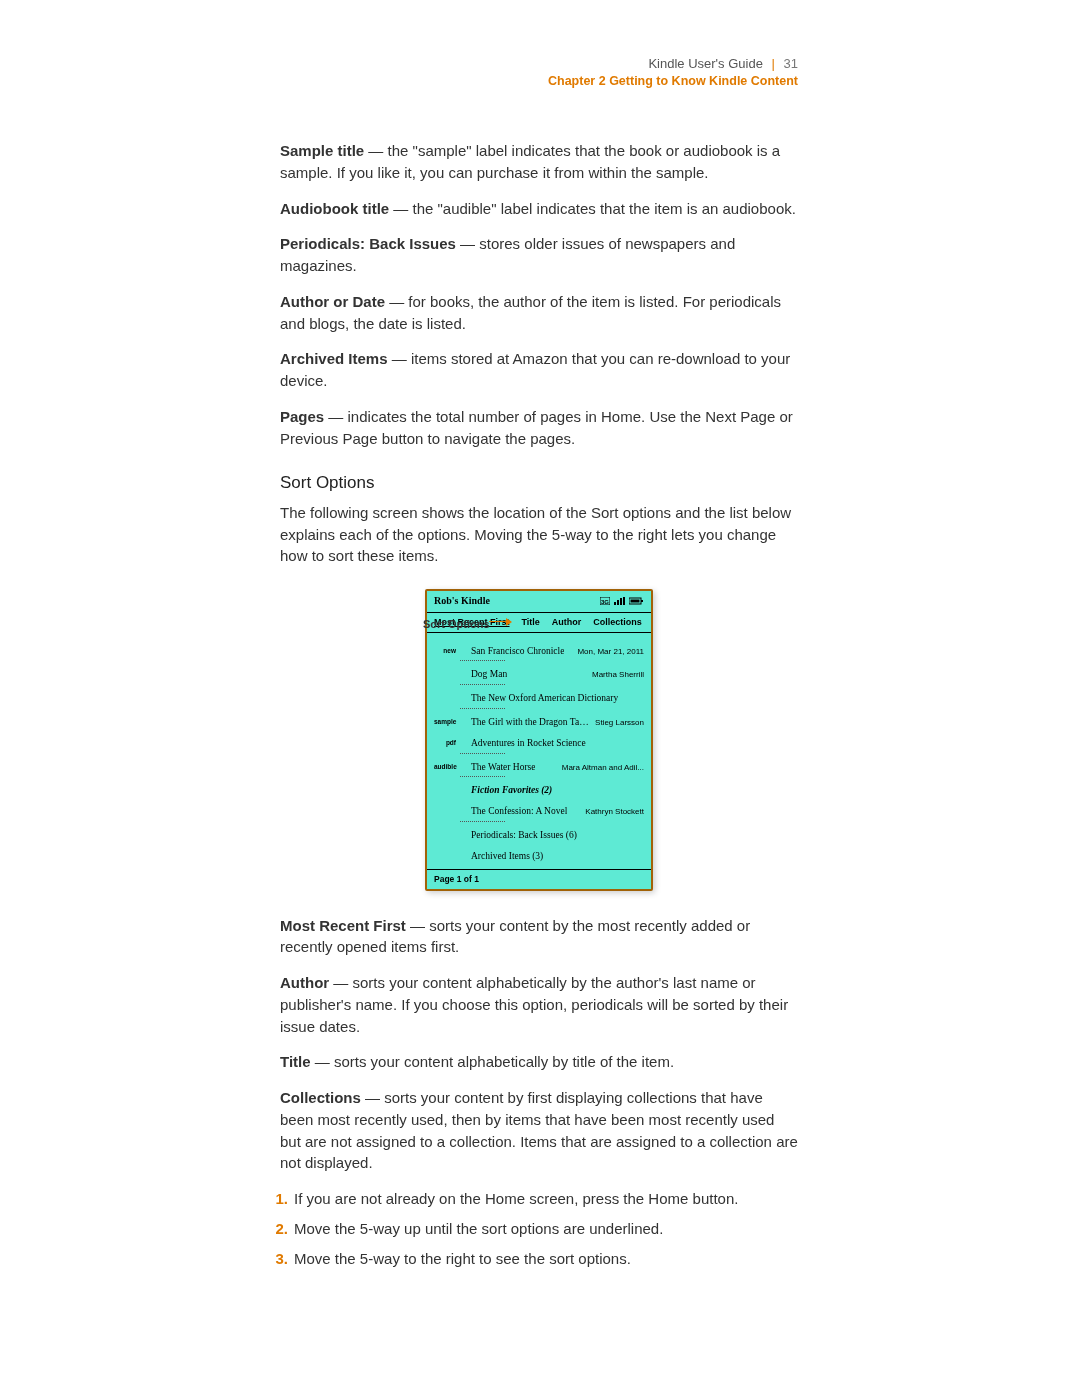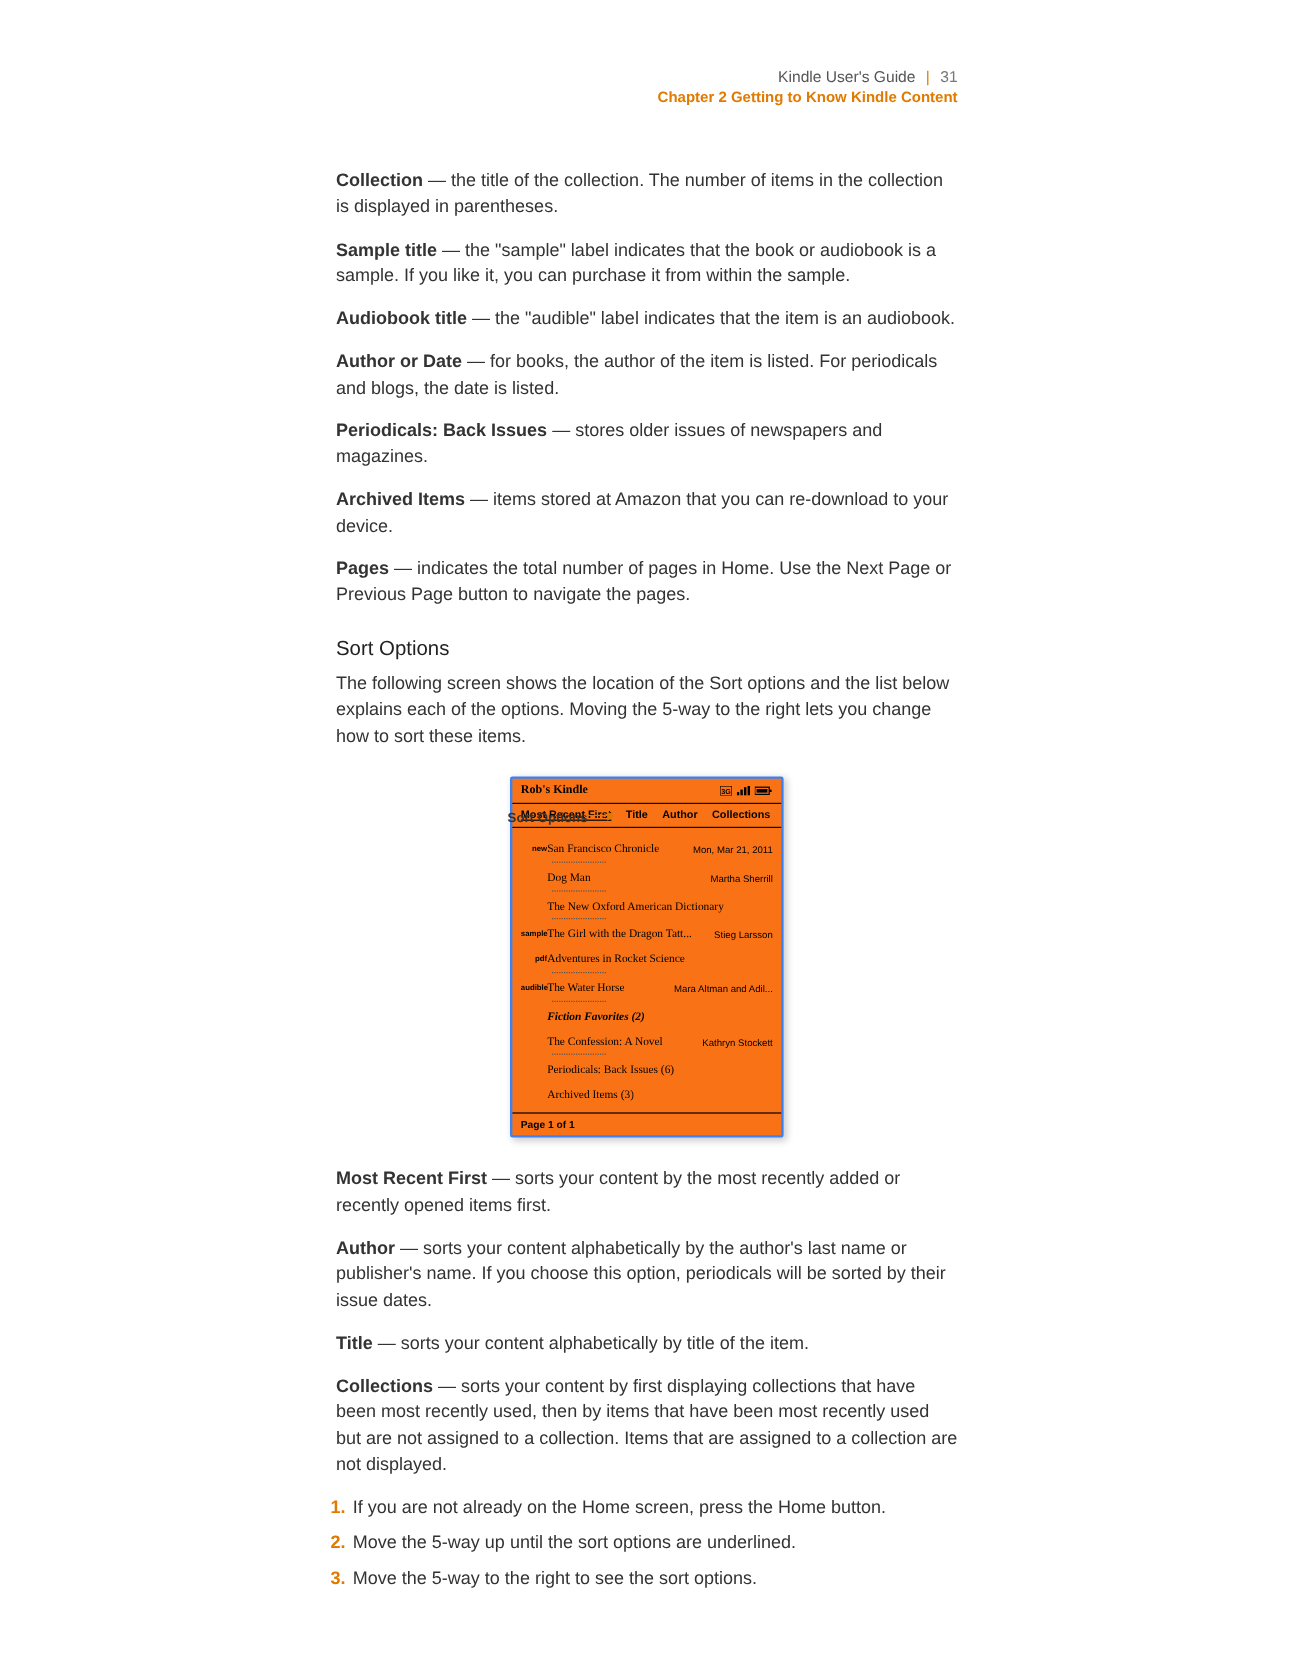--- a/index.html
+++ b/index.html
@@ -82,23 +82,23 @@
     right: -1px;
     top: -3px;
     width: 0; height: 0;
     border-left: 6px solid #e07a00;
     border-top: 4px solid transparent;
     border-bottom: 4px solid transparent;
   }
   .kindle-frame {
     margin: 0 auto;
     width: 224px;
-    border: 2px solid #3b82f6;
+    border: 2px solid #a16207;
     border-radius: 2px;
-    background: #f97316;
+    background: #5eead4;
     box-shadow: 2px 2px 6px rgba(0,0,0,0.2);
     font-family: Georgia, 'Times New Roman', serif;
     font-size: 9px;
     color: #000;
   }
   .k-toprow {
     display: flex;
     justify-content: space-between;
     align-items: center;
     padding: 3px 7px;
@@ -135,21 +135,21 @@
   }
   .k-item {
     display: flex;
     justify-content: space-between;
     align-items: flex-start;
     margin: 7px 0 0 0;
     gap: 6px;
   }
   .k-item-left {
     display: flex;
-    gap: 0;
+    gap: 15px;
     flex: 1;
     min-width: 0;
   }
   .k-badge {
     font-family: Arial, Helvetica, sans-serif;
     font-size: 6.5px;
     font-weight: bold;
     width: 22px;
     flex: 0 0 22px;
     text-align: right;
@@ -218,25 +218,24 @@
     <div>
       <span class="header-title">Kindle User's Guide</span>
       <span class="header-divider">|</span>
       <span class="header-page">31</span>
     </div>
     <div class="header-chapter">Chapter 2 Getting to Know Kindle Content</div>
   </div>
 
   <div class="content">
 
-    <p class="para"><span class="bold">Collection</span><span> — the title of the collection. The number of items in the collection is displayed in parentheses.</span></p>
     <p class="para"><span class="bold">Sample title</span><span> — the "sample" label indicates that the book or audiobook is a sample. If you like it, you can purchase it from within the sample.</span></p>
     <p class="para"><span class="bold">Audiobook title</span><span> — the "audible" label indicates that the item is an audiobook.</span></p>
+    <p class="para"><span class="bold">Periodicals: Back Issues</span><span> — stores older issues of newspapers and magazines.</span></p>
     <p class="para"><span class="bold">Author or Date</span><span> — for books, the author of the item is listed. For periodicals and blogs, the date is listed.</span></p>
-    <p class="para"><span class="bold">Periodicals: Back Issues</span><span> — stores older issues of newspapers and magazines.</span></p>
     <p class="para"><span class="bold">Archived Items</span><span> — items stored at Amazon that you can re-download to your device.</span></p>
     <p class="para"><span class="bold">Pages</span><span> — indicates the total number of pages in Home. Use the Next Page or Previous Page button to navigate the pages.</span></p>
 
     <div class="section-heading">Sort Options</div>
     <p class="para">The following screen shows the location of the Sort options and the list below explains each of the options. Moving the 5-way to the right lets you change how to sort these items.</p>
 
     <div class="figure-wrap">
       <div class="figure-label">Sort Options</div>
       <div class="figure-arrow"></div>
 

